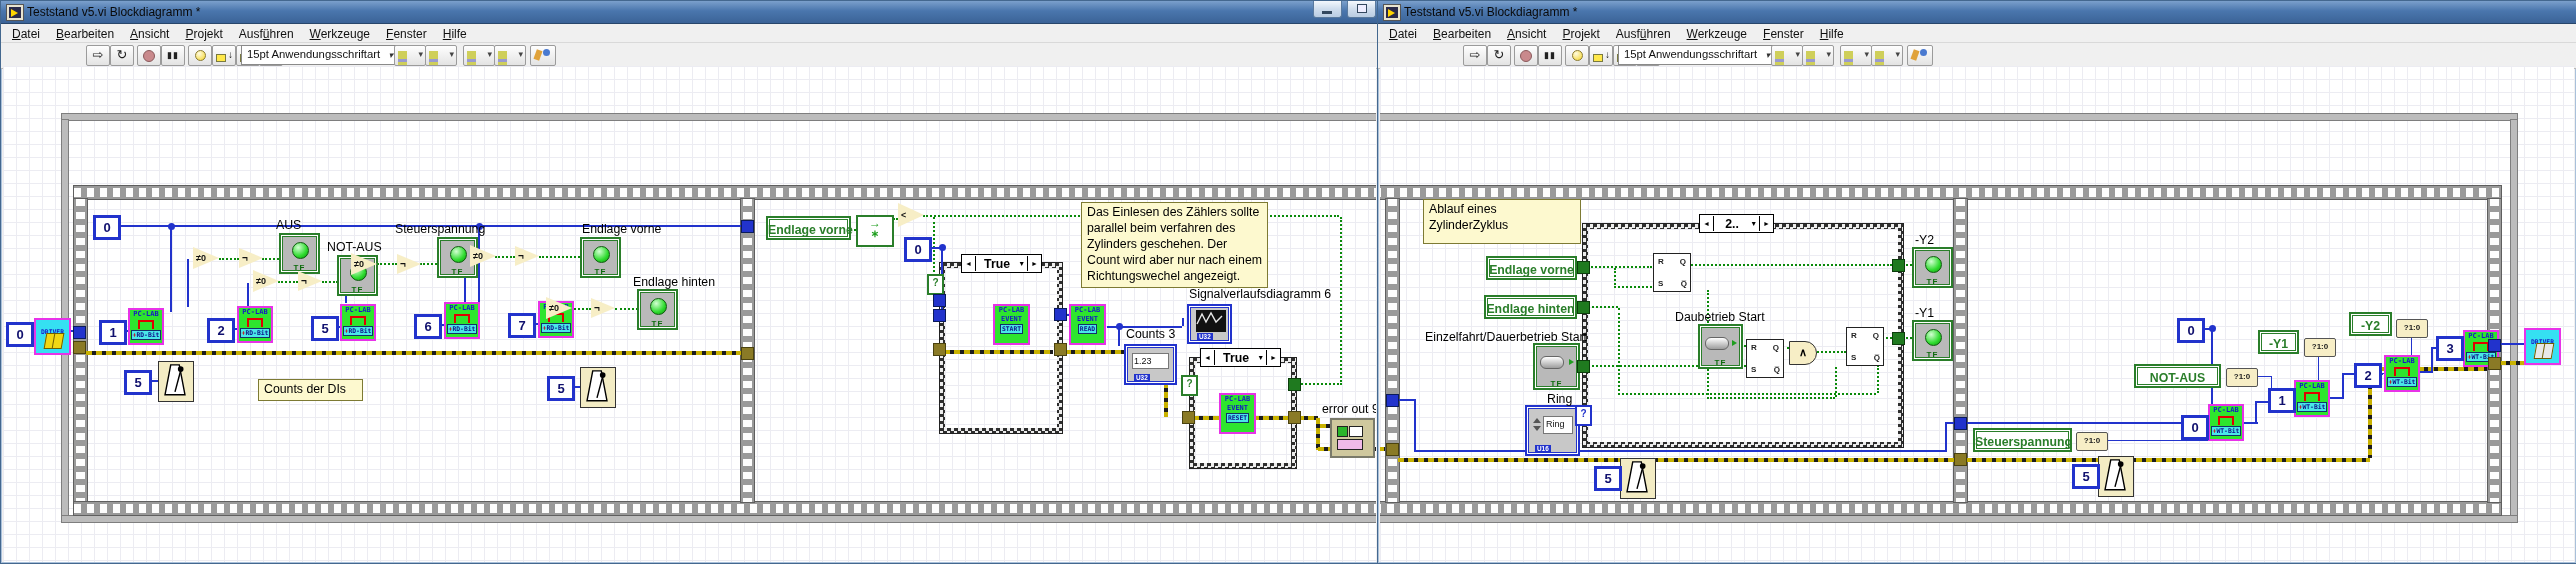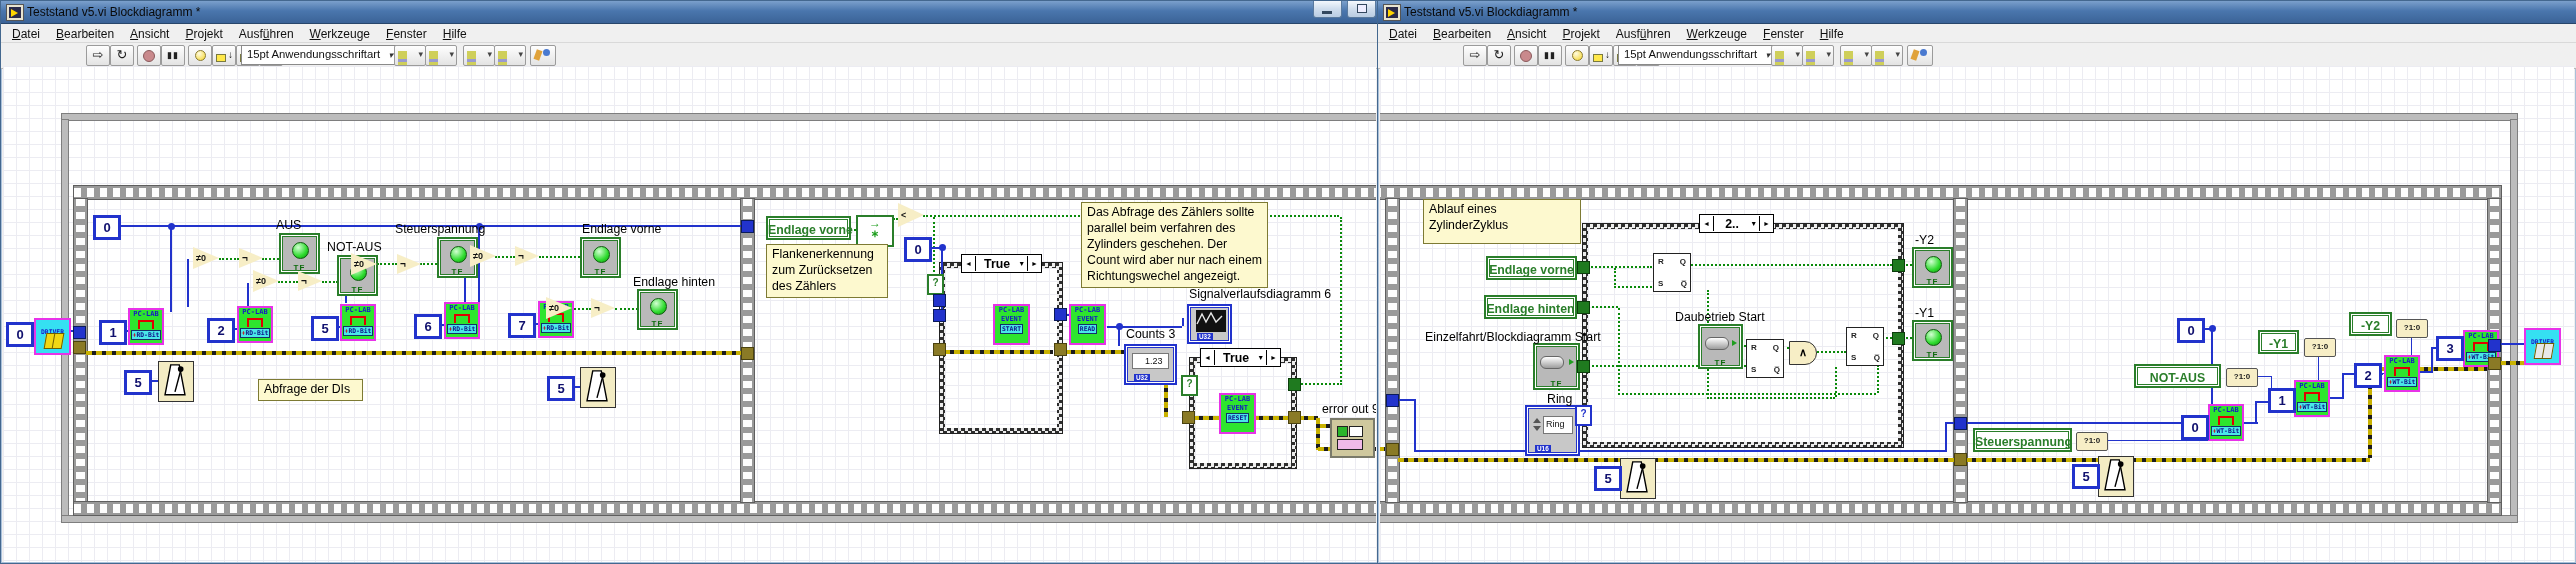--- a/index.html
+++ b/index.html
@@ -119,21 +119,21 @@
   .tag u{text-decoration:none}.tag .plus{color:#d00000;font-style:normal}
   .conv{width:30px;height:17px;background:#f7eec6;border:1px solid #555;border-radius:2px;color:#222;
         font-weight:700;font-size:8px;line-height:15px;text-align:center;z-index:3}
   .ffb{width:36px;height:37px;background:#fff;border:1px solid #222;z-index:3;font-weight:700;font-size:8px;color:#222}
   .ffb i{position:absolute;font-style:normal}
   .ffb .fr{left:4px;top:3px}.ffb .fq{right:4px;top:3px}.ffb .fs{left:4px;bottom:3px}.ffb .fqb{right:3px;bottom:3px}
   .wait{width:34px;height:39px;background:#f3ecc4;border:1px solid #333;z-index:3}
   .cnt{width:49px;height:37px;background:#c8c8c8;border:2px solid #2233cc;
        box-shadow:inset 0 0 0 1px #fff,inset 0 0 0 2px #2233cc;z-index:3}
   .cnt .val{position:absolute;left:6px;top:7px;right:6px;height:14px;background:#fff;border:1px solid #777;
-       font-size:9px;line-height:14px;padding-left:12px;color:#111}
+       font-size:9px;line-height:14px;padding-left:1px;color:#111}
   .cnt .ttag,.chart .ttag,.ring .ttag{position:absolute;left:8px;bottom:1px;background:#2233cc;color:#fff;
        font-weight:700;font-size:6.4px;line-height:8px;padding:0 2px}
   .chart{width:41px;height:36px;background:#c8c8c8;border:2px solid #2233cc;
        box-shadow:inset 0 0 0 1px #fff,inset 0 0 0 2px #2233cc;z-index:3}
   .chart .scr{position:absolute;left:7px;top:4px;right:4px;bottom:10px;background:#111}
   .ring{width:51px;height:47px;background:#c8c8c8;border:2px solid #2233cc;
        box-shadow:inset 0 0 0 1px #fff,inset 0 0 0 2px #2233cc;z-index:3}
   .ring .fld{position:absolute;left:16px;top:9px;right:5px;height:16px;background:#fff;border:1px solid #777;
        font-size:9px;line-height:15px;padding-left:2px;color:#111}
   .ring .spu,.ring .spd{position:absolute;left:6px;width:0;height:0;border-left:4px solid transparent;
@@ -324,21 +324,21 @@
   <div class="tri" style="left:546px;top:297px">≠0</div>
   <div class="tri sm" style="left:591px;top:298px">¬</div>
   <div class="gh" style="left:571px;top:308px;width:20px"></div>
   <div class="gh" style="left:615px;top:308px;width:23px"></div>
   <div class="lbl" style="left:633px;top:275px">Endlage hinten</div>
   <div class="led" style="left:637px;top:289px">
           <i class="bulbg"></i>
           <span class="tf">TF</span>
         </div>
 
-  <div class="cmt" style="left:258px;top:379px;width:105px">Abfrage der DIs</div>
+  <div class="cmt" style="left:258px;top:379px;width:105px">Counts der DIs</div>
 
   <div class="k" style="left:124px;top:370px">5</div>
   <div class="wh" style="left:146px;top:380px;width:12px"></div>
   <div class="wait" style="left:158px;top:361px">
     <svg width="32" height="37" viewBox="0 0 20 26">
             <path d="M7 2 L13 2 L17 23 L3 23 Z" fill="#fff" stroke="#000"></path>
             <line x1="10" y1="21" x2="14" y2="6" stroke="#000"></line>
             <circle cx="14" cy="5" r="2" fill="#000"></circle>
           </svg>
   </div>
@@ -359,21 +359,20 @@
     <span class="fs2">∗</span>
   </div>
   <div class="gh" style="left:890px;top:218px;width:8px"></div>
   <div class="tri" style="left:898px;top:203px;width:26px;height:24px;line-height:24px">&lt;</div>
   <div class="gh" style="left:923px;top:215px;width:416px"></div>
   <div class="gv" style="left:1340px;top:217px;height:168px"></div>
   <div class="gh" style="left:1294px;top:383px;width:45px"></div>
   <div class="gv" style="left:933px;top:217px;height:59px"></div>
   <div class="qt" style="left:927px;top:274px">?</div>
 
-  <div class="cmt" style="left:766px;top:244px;width:122px">Flankenerkennung zum Zurücksetzen des Zählers</div>
 
   <div class="k" style="left:904px;top:237px">0</div>
   <div class="wh" style="left:927px;top:247px;width:16px"></div>
   <div class="dot" style="left:939px;top:244px"></div>
   <div class="wv" style="left:941px;top:249px;height:61px"></div>
 
   <div class="case" style="left:939px;top:262px;width:122px;height:170px">
           <div class="casein gridbg"></div>
         </div>
   <div class="sel" style="left:961px;top:254px;width:79px">
@@ -415,21 +414,21 @@
   <div class="lbl" style="left:1189px;top:287px">Signalverlaufsdiagramm 6</div>
   <div class="chart" style="left:1187px;top:304px">
     <span class="scr">
       <svg width="27" height="18" viewBox="0 0 27 18">
               <polyline points="1,14 6,4 10,12 15,3 20,12 26,6" fill="none" stroke="#e8e8e8" stroke-width="1.4"></polyline>
             </svg>
     </span>
     <span class="ttag">U32</span>
   </div>
 
-  <div class="cmt" style="left:1081px;top:202px;width:187px">Das Abfrage des Zählers sollte parallel beim verfahren des Zylinders geschehen. Der Count wird aber nur nach einem Richtungswechel angezeigt.</div>
+  <div class="cmt" style="left:1081px;top:202px;width:187px">Das Einlesen des Zählers sollte parallel beim verfahren des Zylinders geschehen. Der Count wird aber nur nach einem Richtungswechel angezeigt.</div>
 
   <div class="ev" style="left:1164px;top:352px;height:65px"></div>
   <div class="case" style="left:1189px;top:357px;width:106px;height:110px">
           <div class="casein gridbg"></div>
         </div>
   <div class="sel" style="left:1200px;top:348px;width:79px">
     <span class="sa l">◄</span>
     <span class="st">True</span>
     <span class="sd">▼</span>
     <span class="sa r">►</span>
@@ -541,21 +540,21 @@
   <div class="lv" style="left:1486px;top:256px;width:91px">Endlage vorne</div>
   <div class="tun g" style="left:1577px;top:261px"></div>
   <div class="gh" style="left:1588px;top:266px;width:64px"></div>
   <div class="lv" style="left:1484px;top:295px;width:93px">Endlage hinten</div>
   <div class="tun g" style="left:1577px;top:301px"></div>
   <div class="gh" style="left:1588px;top:306px;width:30px"></div>
   <div class="gv" style="left:1618px;top:308px;height:87px"></div>
   <div class="gh" style="left:1618px;top:393px;width:258px"></div>
   <div class="gv" style="left:1877px;top:365px;height:28px"></div>
 
-  <div class="lbl" style="left:1425px;top:330px">Einzelfahrt/Blockdiagramm Start</div>
+  <div class="lbl" style="left:1425px;top:330px">Einzelfahrt/Dauerbetrieb Start</div>
   <div class="btnt" style="left:1533px;top:343px;width:43px;height:43px">
     <i class="pill"></i>
           <i class="ptr"></i>
     <span class="tf">TF</span>
   </div>
   <div class="tun g" style="left:1577px;top:360px"></div>
   <div class="gh" style="left:1588px;top:365px;width:158px"></div>
 
   <div class="lbl" style="left:1547px;top:392px">Ring</div>
   <div class="ring" style="left:1525px;top:405px">

